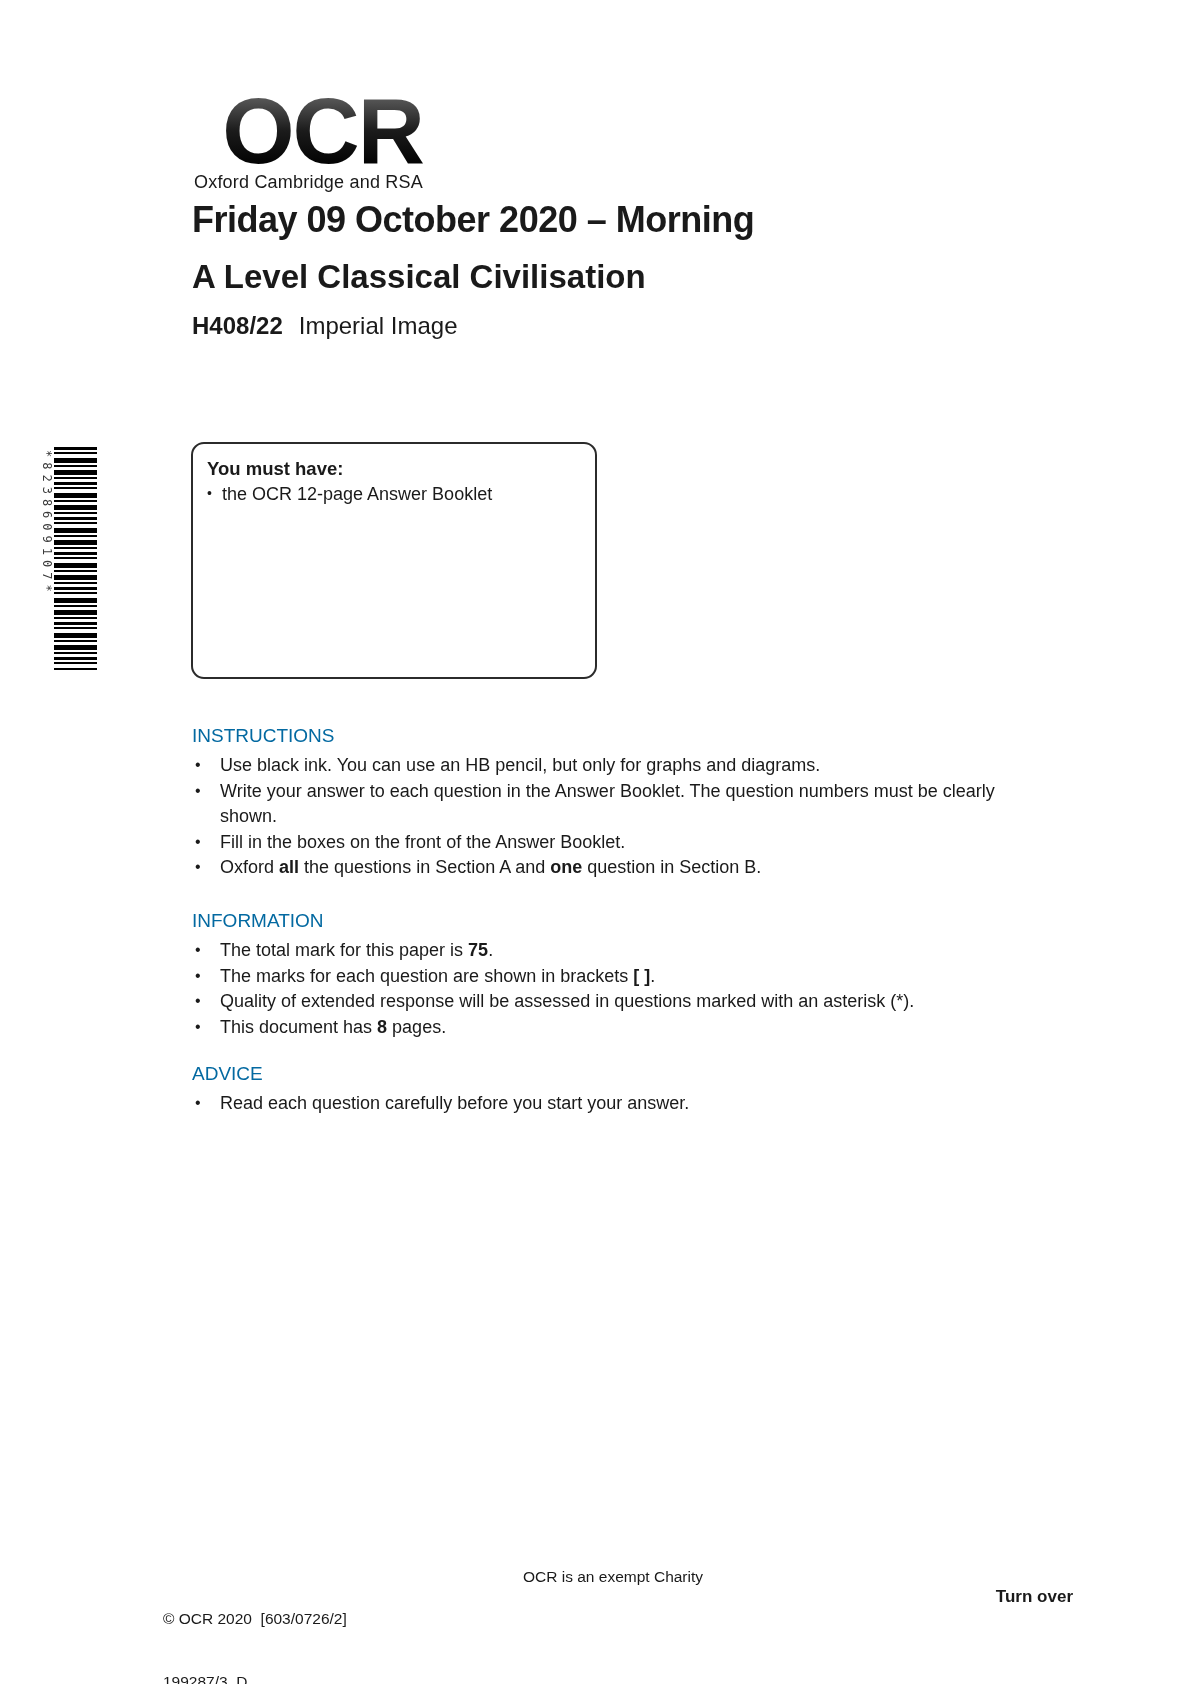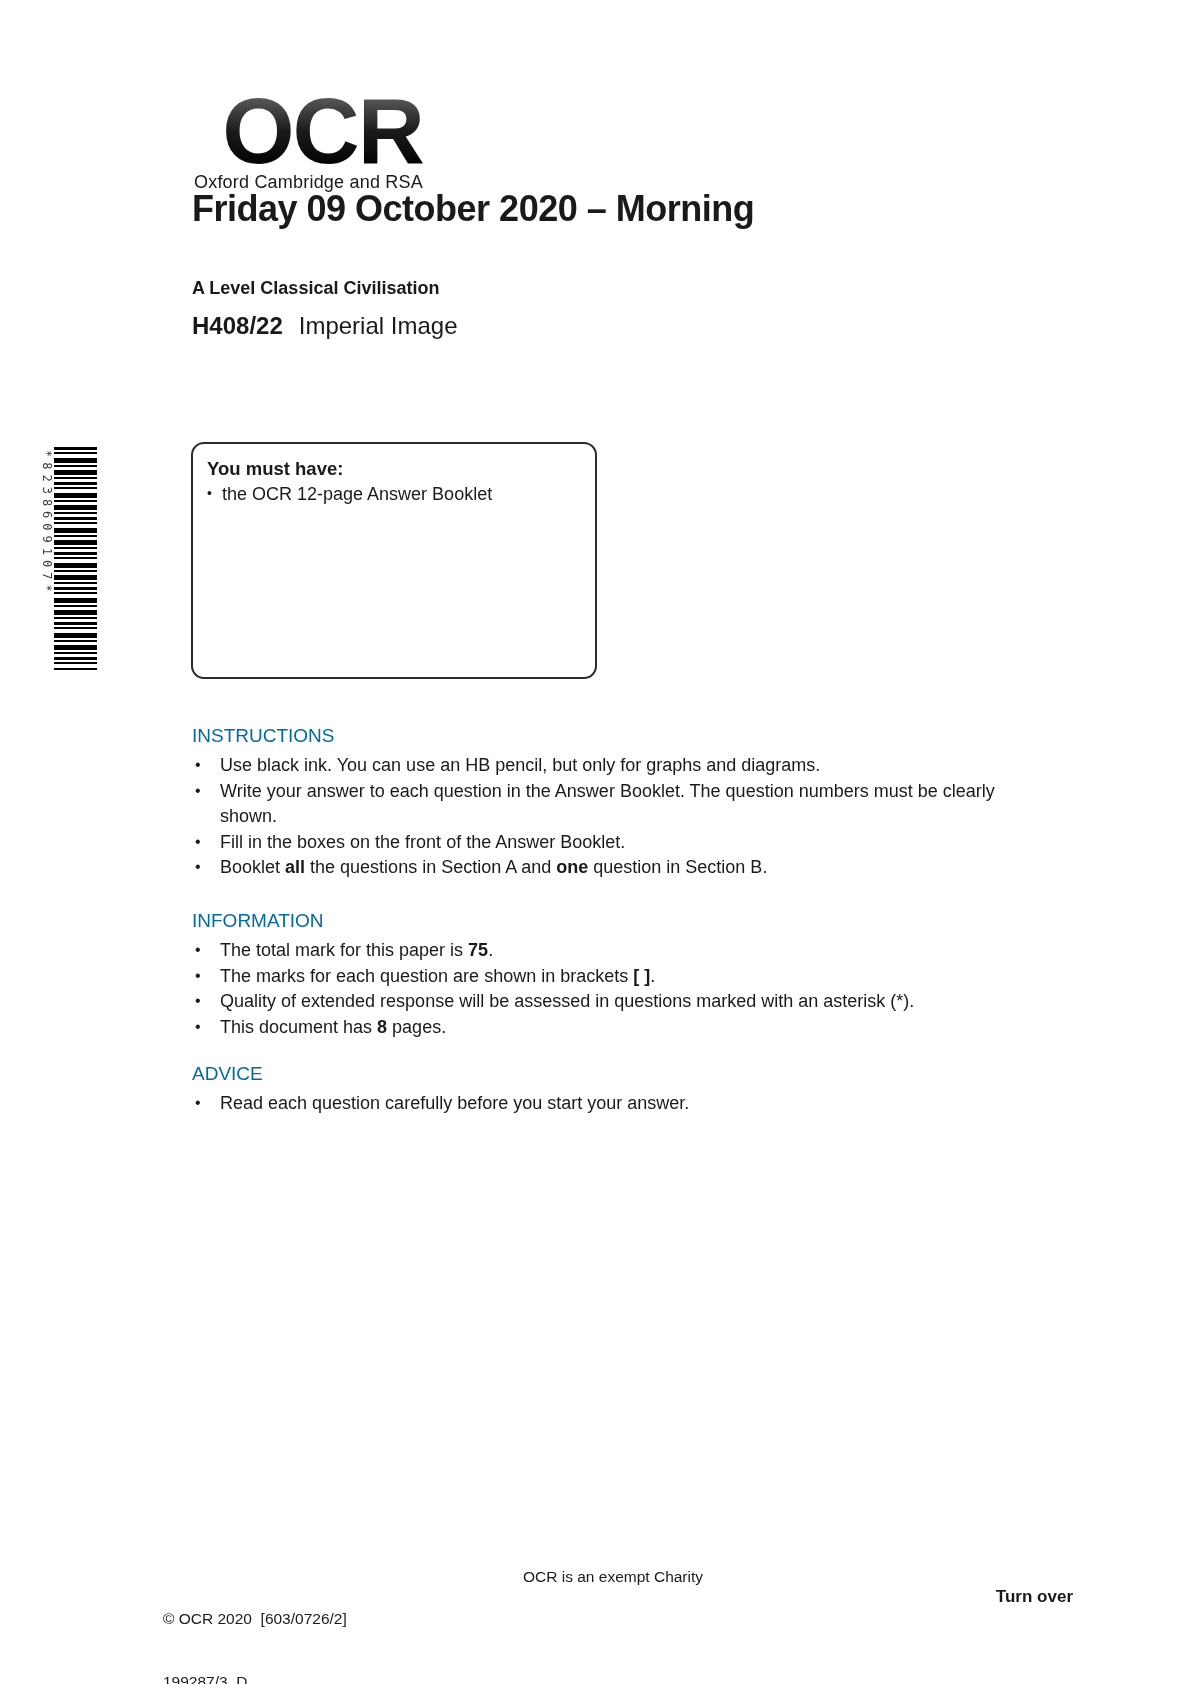--- a/index.html
+++ b/index.html
@@ -15,22 +15,22 @@
   
   .logo{position:absolute;left:194px;top:94px;}
   .logo-text{
     font-weight:bold;font-size:93px;line-height:74px;letter-spacing:-2px;
     background:linear-gradient(180deg,#5f5f5f 0%,#1b1b1b 50%,#000 100%);
     -webkit-background-clip:text;background-clip:text;
     -webkit-text-fill-color:transparent;color:#111;text-align:right;
   }
   .logo-tagline{font-size:18px;line-height:20px;margin-top:4px;letter-spacing:0.2px;color:#1a1a1a;}
   
-  .title{position:absolute;left:192px;top:188px;font-size:36px;line-height:42px;font-weight:bold;letter-spacing:-0.5px;}
-  .subtitle{position:absolute;left:192px;top:260px;font-size:18px;line-height:33px;font-weight:bold;margin-top:12px;}
+  .title{position:absolute;left:192px;top:199px;font-size:36px;line-height:42px;font-weight:bold;letter-spacing:-0.5px;}
+  .subtitle{position:absolute;left:192px;top:260px;font-size:33px;line-height:33px;font-weight:bold;}
   .paper-line{position:absolute;left:192px;top:311px;font-size:24px;line-height:30px;}
   .paper-code{font-weight:bold;}
   .paper-name{margin-left:16px;}
   .time-allowed{position:absolute;left:192px;top:351px;font-size:20px;line-height:26px;font-weight:bold;}
   
   .barcode{position:absolute;left:40px;top:447px;height:223px;}
   .barcode-digits{
     position:absolute;left:0;top:3px;height:218px;width:14px;
     writing-mode:vertical-rl;text-orientation:sideways;
     font-family:"DejaVu Sans Mono", monospace;
@@ -104,21 +104,21 @@
       <li><span>the OCR 12-page Answer Booklet</span></li>
     </ul>
   </div>
 
   <div class="section sec-instructions">
     <h3>INSTRUCTIONS</h3>
     <ul class="bullets">
       <li><span>Use black ink. You can use an HB pencil, but only for graphs and diagrams.</span></li>
       <li><span>Write your answer to each question in the Answer Booklet. The question numbers must be clearly shown.</span></li>
       <li><span>Fill in the boxes on the front of the Answer Booklet.</span></li>
-      <li><span>Booklet </span><span class="b">all</span><span> the questions in Section A and </span><span class="b">one</span><span> question in Section B.</span></li>
+      <li><span>Oxford </span><span class="b">all</span><span> the questions in Section A and </span><span class="b">one</span><span> question in Section B.</span></li>
     </ul>
   </div>
 
   <div class="section sec-information">
     <h3>INFORMATION</h3>
     <ul class="bullets">
       <li><span>The total mark for this paper is </span><span class="b">75</span><span>.</span></li>
       <li><span>The marks for each question are shown in brackets </span><span class="b">[ ]</span><span>.</span></li>
       <li><span>Quality of extended response will be assessed in questions marked with an asterisk (*).</span></li>
       <li><span>This document has </span><span class="b">8</span><span> pages.</span></li>

